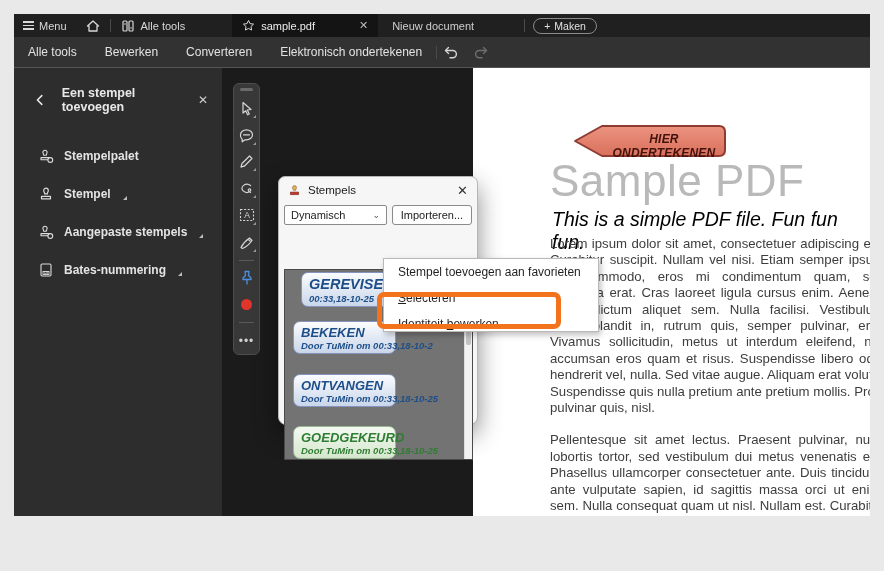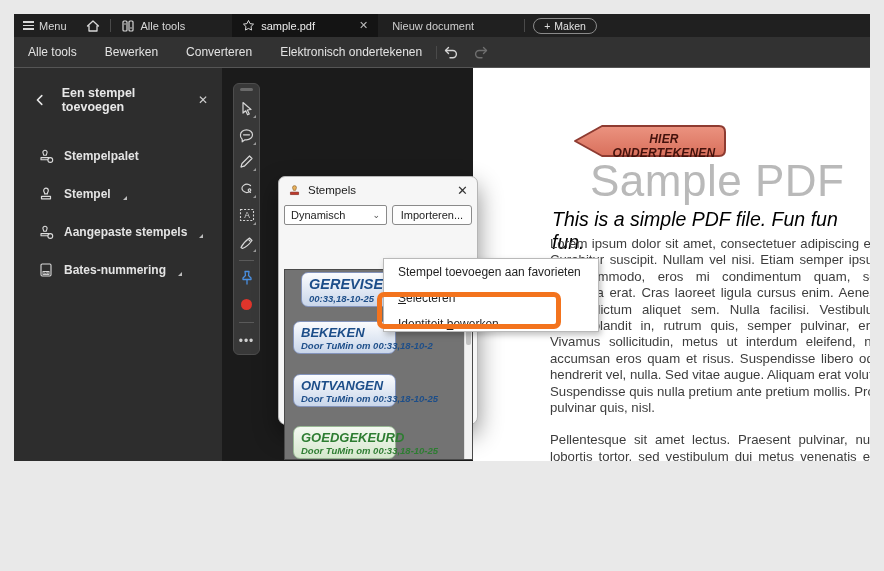--- a/index.html
+++ b/index.html
@@ -1,21 +1,21 @@
 <!DOCTYPE html>
 <html><head>
 <meta charset="utf-8">
 <style>
   * { margin:0; padding:0; box-sizing:border-box; }
   body {
     background:#e9e9e9;
     font-family:"Liberation Sans", sans-serif;
     width:884px; height:571px; overflow:hidden;
   }
-  .app { position:absolute; left:14px; top:14px; width:856px; height:447px; background:#1c1c1c; overflow:hidden; }
+  .app { position:absolute; left:14px; top:14px; width:856px; height:502px; background:#1c1c1c; overflow:hidden; }
 
   
   .topbar { position:absolute; left:0; top:0; width:856px; height:23px; background:#202020; display:flex; align-items:center; color:#d8d8d8; font-size:11px; }
   .tb-btn { display:flex; align-items:center; gap:5px; padding:0 9px; height:100%; cursor:default; }
   .tb-divider { width:1px; height:13px; background:#4a4a4a; }
   .hamburger { display:inline-block; width:11px; }
   .hamburger span { display:block; height:1.5px; background:#d8d8d8; margin:2px 0; }
   .tab { display:flex; align-items:center; gap:6px; height:100%; padding:0 10px; color:#cfcfcf; }
   .tab.active { background:#141414; color:#ececec; width:146px;justify-content:center; }
   .tab .close-x { margin-left:auto; color:#bbb; font-size:11px; }
@@ -34,21 +34,21 @@
   .sb-close { margin-left:auto; color:#cfcfcf; font-size:12px; }
   .sb-item { display:flex; align-items:center; gap:10px; padding:8px 0 8px 24px; font-size:12px; font-weight:bold; color:#e4e4e4; position:relative; margin-top:6px; }
   .corner-tri { width:0; height:0; border-left:4px solid transparent; border-bottom:4px solid #bdbdbd; display:inline-block; margin-left:2px; transform:translateY(4px); }
 
   .canvas { position:absolute; left:208px; top:0; width:251px; height:480px; background:#1b1b1b; }
   .page { position:absolute; left:459px; top:0; width:397px; height:480px; background:#ffffff; overflow:hidden; }
 
   
   .sign-stamp { position:absolute; left:99px; top:55px; width:156px; height:36px; }
   .sign-stamp-label { position:absolute; left:132px; top:64px; width:118px; text-align:center; font-size:12px; font-weight:bold; font-style:italic; color:#43120c; letter-spacing:0.2px; }
-  .doc-title { position:absolute; left:77px; top:88px; font-size:44px; color:#b9b9b9; letter-spacing:0.5px;margin-left:40px; }
+  .doc-title { position:absolute; left:77px; top:88px; font-size:44px; color:#b9b9b9; letter-spacing:0.5px; }
   .doc-subtitle { position:absolute; left:79px; top:140px; font-size:19.5px; font-style:italic; color:#000000; }
   .doc-body { position:absolute; left:77px; top:168px; width:334px; font-size:13.2px; line-height:16.4px; color:#3d3d3d; }
   .doc-line { text-align:justify; text-align-last:justify; white-space:nowrap; overflow:visible; }
   .doc-line.short { text-align-last:left; }
   .para-gap { height:16px; }
 
   
   .vtoolbar { position:absolute; left:219px; top:69px; width:27px; height:272px; background:#383838; border:1px solid #4d4d4d; border-radius:6px; display:flex; flex-direction:column; align-items:center; z-index:2; padding-top:4px; }
   .v-handle { width:13px; height:3px; border-radius:2px; background:#6a6a6a; margin-bottom:4px; }
   .v-tool { width:25px; height:27px; display:flex; align-items:center; justify-content:center; position:relative; }

